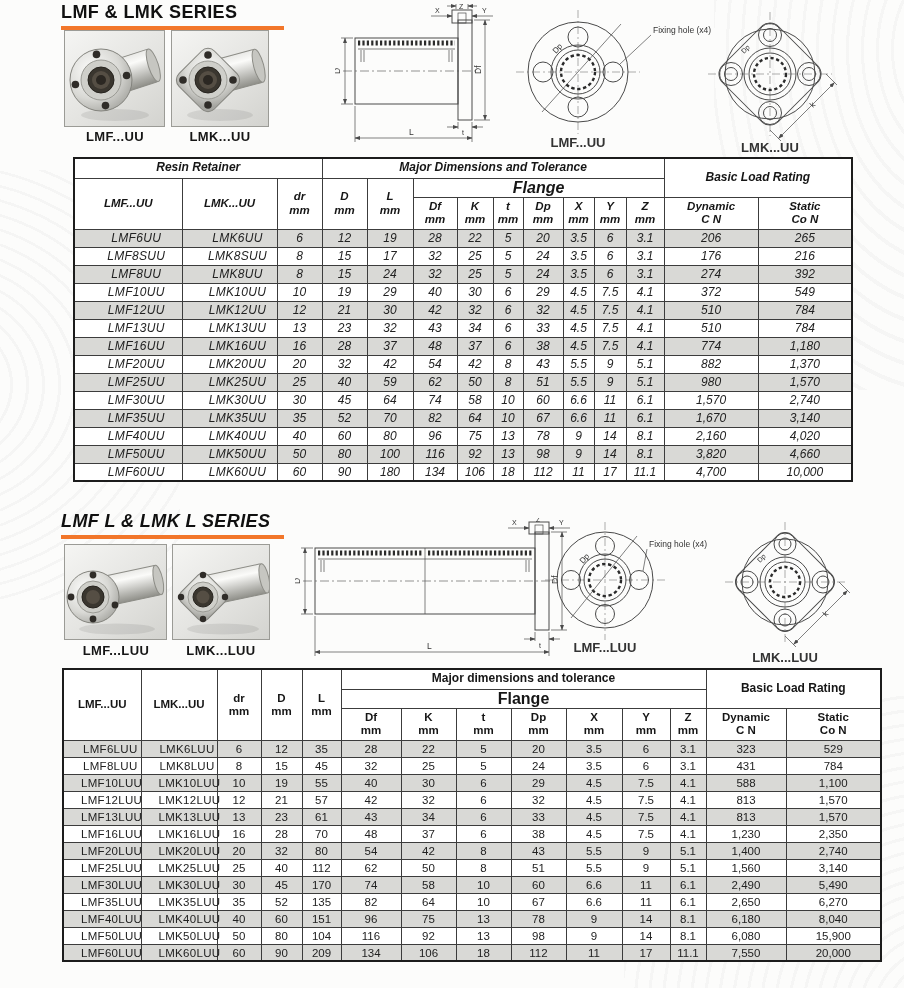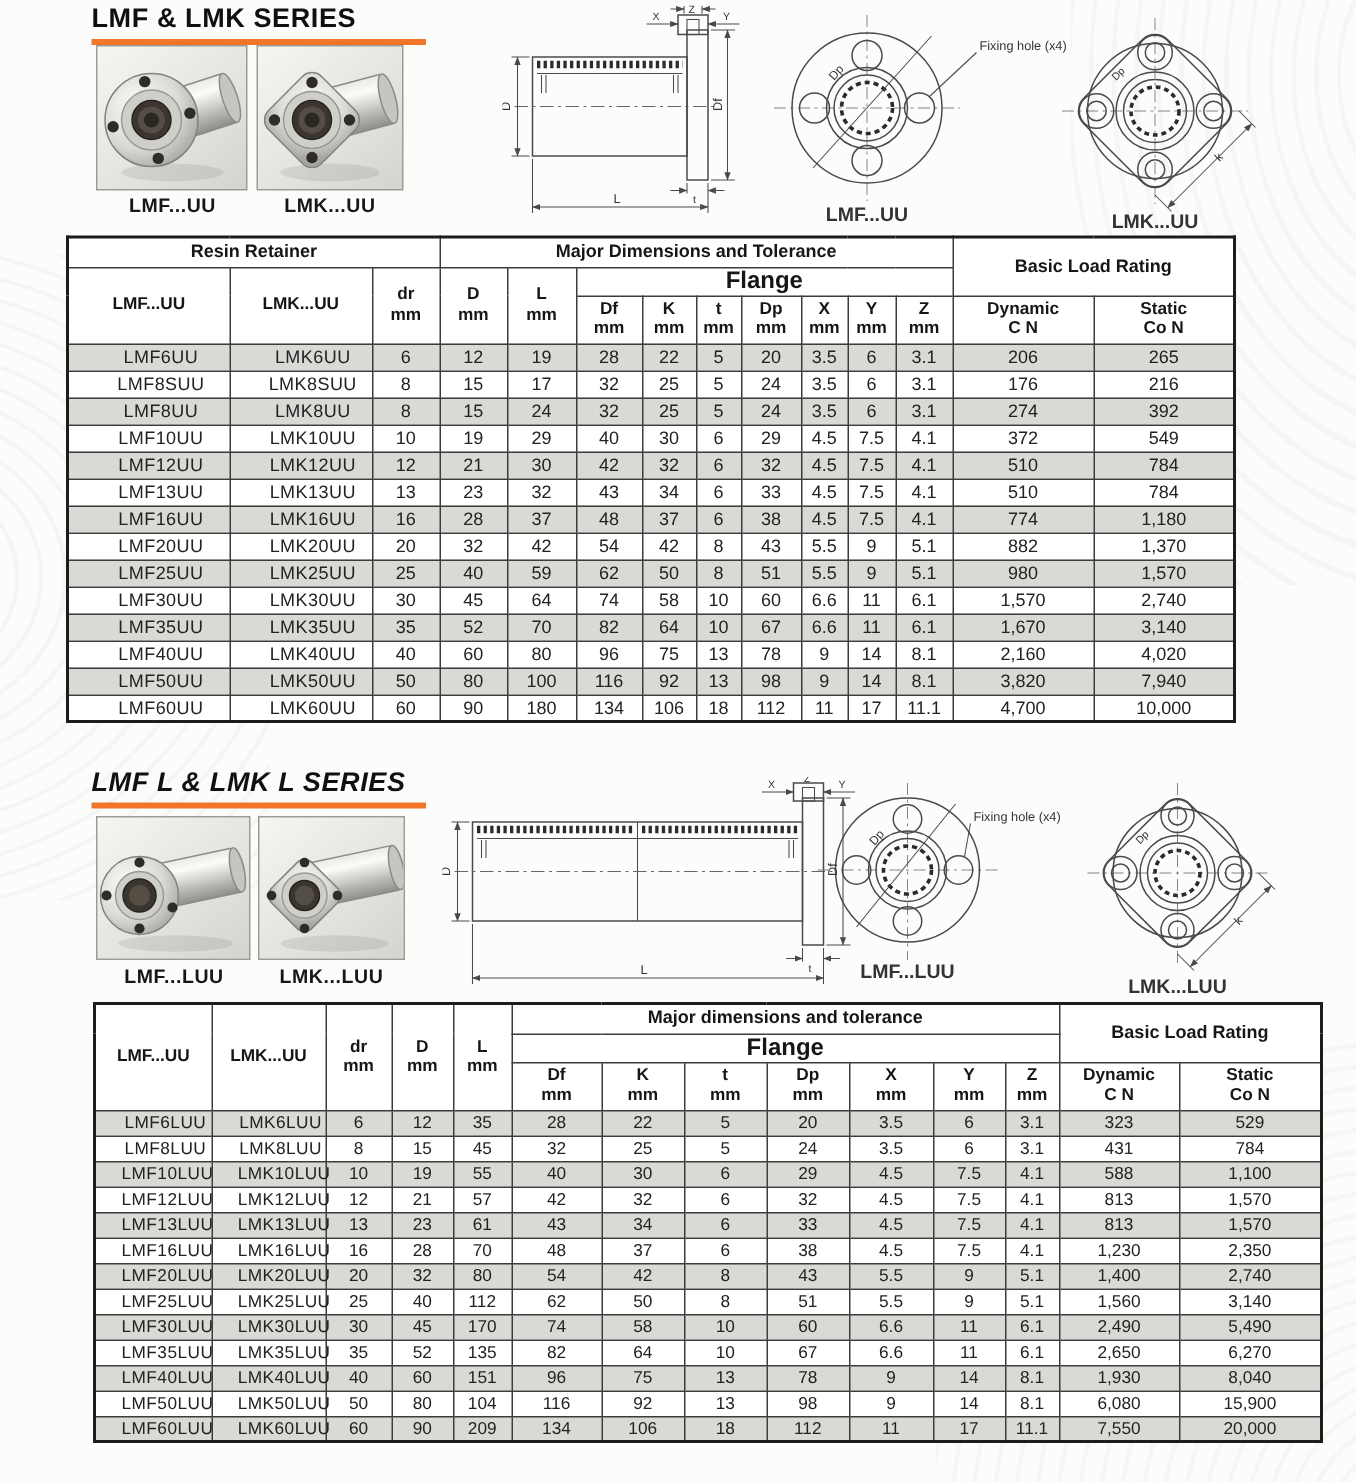--- a/index.html
+++ b/index.html
@@ -27,21 +27,21 @@
   .photo-label { position:absolute; font-weight:bold; font-size:13px; text-align:center; color:#161616; letter-spacing:.4px; }
 
   .drawing { position:absolute; }
   .drawing text { font-family:"Liberation Sans", sans-serif; fill:#333; }
 
   table.spec { position:absolute; border-collapse:collapse; table-layout:fixed; background:#fff; border:2px solid #1c1c1c; }
   .spec th, .spec td { border:1px solid #3c3c3c; text-align:center; vertical-align:middle; padding:0 1px; }
   .spec th { font-weight:bold; font-size:11.5px; line-height:1.15; color:#161616; background:#fff; }
   .spec .gh { font-size:12px; }
   .spec td { font-size:12px; color:#222; height:18px; }
-  .t1 { left:44px; top:157px; width:778px; }
+  .t1 { left:73px; top:157px; width:778px;font-style:italic; }
   .t2 { left:62px; top:668px; width:818px; }
   .t2 td { font-size:11.5px; height:17px; }
   .hr1 th { height:20px; }
   .hr2 th.flange { height:15px; font-size:16px; }
   .hr3 th { height:32px; }
   .unit { display:block; }
   .spec tbody tr:nth-child(odd) { background:#d9d9d6; }
   .spec tbody td:nth-child(1), .spec tbody td:nth-child(2) { letter-spacing:.3px;padding-left:17px; }
 </style>
 </head>
@@ -452,21 +452,21 @@
           <td>80</td>
           <td>100</td>
           <td>116</td>
           <td>92</td>
           <td>13</td>
           <td>98</td>
           <td>9</td>
           <td>14</td>
           <td>8.1</td>
           <td>3,820</td>
-          <td>7,940</td>
+          <td>4,660</td>
         </tr>
         <tr>
           <td>LMF60UU</td>
           <td>LMK60UU</td>
           <td>60</td>
           <td>90</td>
           <td>180</td>
           <td>134</td>
           <td>106</td>
           <td>18</td>
@@ -844,21 +844,21 @@
           <td>40</td>
           <td>60</td>
           <td>151</td>
           <td>96</td>
           <td>75</td>
           <td>13</td>
           <td>78</td>
           <td>9</td>
           <td>14</td>
           <td>8.1</td>
-          <td>1,930</td>
+          <td>6,180</td>
           <td>8,040</td>
         </tr>
         <tr>
           <td>LMF50LUU</td>
           <td>LMK50LUU</td>
           <td>50</td>
           <td>80</td>
           <td>104</td>
           <td>116</td>
           <td>92</td>

